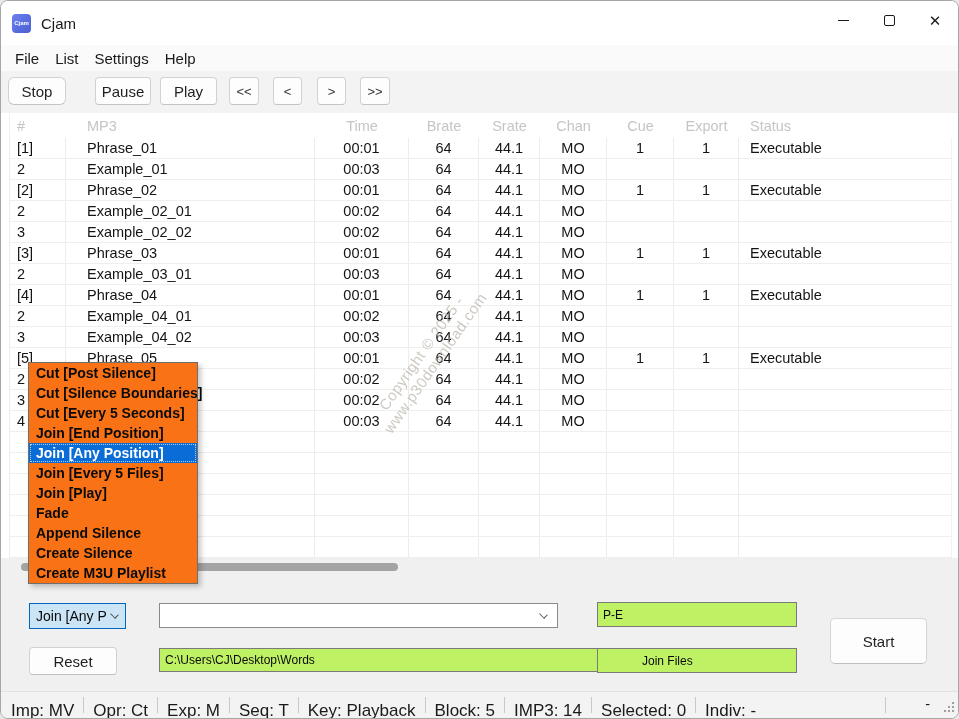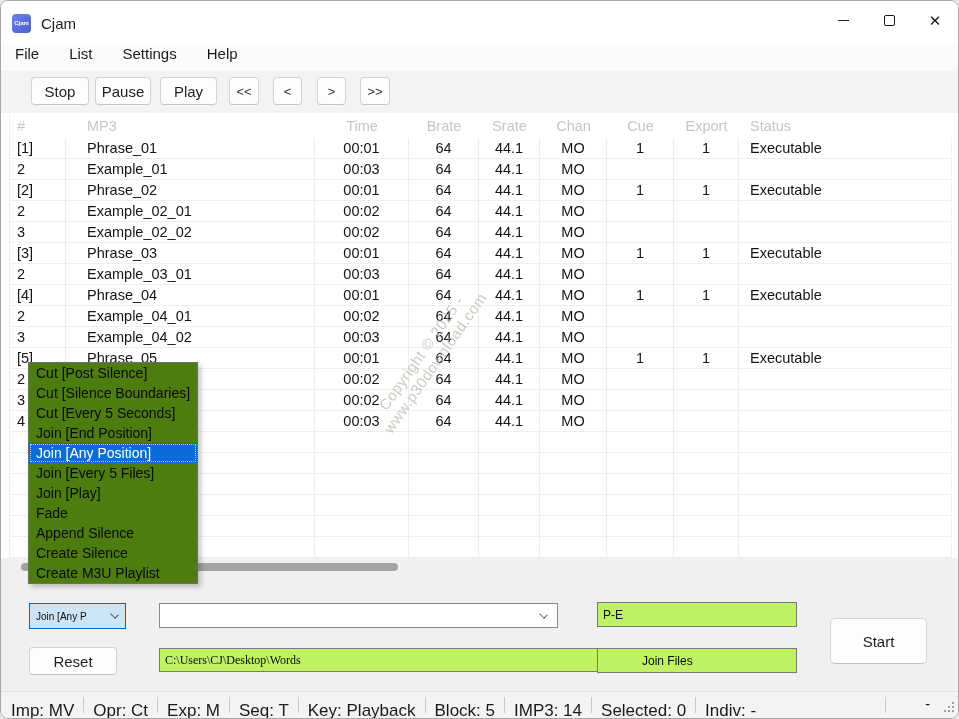--- a/index.html
+++ b/index.html
@@ -15,27 +15,27 @@
   .app-icon { width:19px; height:19px; margin-left:11px; border-radius:4px;
     background:linear-gradient(135deg,#6d7ff0,#4a5fd0); color:#fff; font-size:6px;
     display:flex; align-items:center; justify-content:center; font-weight:bold; }
   .app-title { margin-left:10px; font-size:15px; color:#1a1a1a; }
   .win-controls { position:absolute; right:0; top:0; height:44px; display:flex; }
   .win-btn { width:46px; height:38px; display:flex; align-items:center; justify-content:center; cursor:default; }
   .glyph-min { width:11px; height:0; border-top:1.2px solid #1a1a1a; display:block; }
   .glyph-max { width:11px; height:11px; border:1.2px solid #1a1a1a; border-radius:2px; display:block; }
   .glyph-close { font-size:15px; color:#1a1a1a; line-height:1; }
   
-  .menubar { position:absolute; top:44px; left:0; right:0; height:26px; background:#fafafa; display:flex; padding-left:14px; gap:30px; }
+  .menubar { position:absolute; top:44px; left:0; right:0; height:26px; background:#fafafa; display:flex; align-items:center; padding-left:14px; gap:16px; }
   .menubar span { font-size:15px; color:#1a1a1a; }
   
   .toolbar { position:absolute; top:70px; left:0; right:0; height:42px; background:#f3f3f3; }
   .tb-btn { position:absolute; top:6px; height:28px; background:#fdfdfd; border:1px solid #d2d2d2; border-bottom-color:#c4c4c4;
     border-radius:4px; font-size:15px; color:#1f1f1f; display:flex; align-items:center; justify-content:center; }
-  .btn-stop  { left:30px;  width:58px; }
+  .btn-stop  { left:7px;  width:58px;border-radius:6px; }
   .btn-pause { left:94px;  width:56px; }
   .btn-play  { left:159px; width:57px; }
   .nav { font-size:13px; color:#333; }
   .btn-rw  { left:228px; width:30px; }
   .btn-bk  { left:272px; width:29px; }
   .btn-fw  { left:316px; width:29px; }
   .btn-ff  { left:359px; width:30px; }
   .slider-track { position:absolute; left:425px; top:89px; width:245px; height:3px; background:#dcdcdc; border-radius:2px; }
   .slider-thumb { position:absolute; left:424px; top:78px; width:13px; height:22px; background:#0078d4;
     clip-path:polygon(0 0,100% 0,100% 58%,50% 100%,0 58%); }
@@ -60,40 +60,40 @@
   .c4 { width:61px;  justify-content:center; }
   .c5 { width:67px;  justify-content:center; }
   .c6 { width:67px;  justify-content:center; }
   .c7 { width:65px;  justify-content:center; }
   .c8 { flex:1;      padding-left:11px; border-right:none; }
   .th.c8 { border-right:none; }
   
   .watermark { position:absolute; left:277px; top:340px; width:300px; text-align:center;
     transform:rotate(-55deg); color:#b9b2a9; opacity:.7; font-size:15px; letter-spacing:.5px; z-index:4; pointer-events:none; }
   
-  .ctx-menu { position:absolute; left:27px; top:361px; width:170px; background:#4d7c0f;
-    border:1px solid #6e6e6e; box-shadow:3px 3px 5px rgba(0,0,0,.22); z-index:10; }
+  .ctx-menu { position:absolute; left:27px; top:361px; width:170px; background:#f97316;
+    border:1px solid #6e6e6e; box-shadow:3px 3px 5px rgba(0,0,0,.22); z-index:10;font-weight:bold; }
   .menu-item { height:20px; line-height:20px; padding-left:7px; font-size:14px; color:#0a0a0a; white-space:nowrap; }
   .menu-item.selected { background:#0a6cd6; color:#fff; outline:1px dotted #a8cdf0; outline-offset:-2px; }
   
   .bottom-panel { position:absolute; left:0; top:557px; width:959px; height:135px; background:#f0f0f0; }
   .hscroll-track { position:absolute; left:8px; top:3px; width:943px; height:12px; background:#f0f0f0; }
   .hscroll-thumb { position:absolute; left:12px; top:2px; width:377px; height:8px; background:#a3a3a3; border-radius:4px; }
   .op-combo { position:absolute; left:28px; top:45px; width:97px; height:26px; background:#cbe4f6;
     border:1px solid #0067c0; display:flex; align-items:center; }
-  .op-combo .lbl { padding-left:6px; font-size:10px; color:#0a0a0a; flex:1; white-space:nowrap; overflow:hidden; }
+  .op-combo .lbl { padding-left:6px; font-size:14px; color:#0a0a0a; flex:1; white-space:nowrap; overflow:hidden; }
   .op-combo .chev { margin-right:7px; border-color:#444; }
   .file-combo { position:absolute; left:158px; top:45px; width:399px; height:25px; background:#fff;
     border:1px solid #8a8a8a; display:flex; align-items:center; }
   .file-combo .lbl { flex:1; }
   .file-combo .chev { margin-right:10px; border-color:#555; }
   .tb-field { position:absolute; background:#bef264; border:1px solid #7a7a7a; font-size:12px; color:#0a0a0a;
     padding:0 5px; font-family:"Liberation Sans","DejaVu Sans",sans-serif; }
   .prefix-field { left:596px; top:44px; width:200px; height:25px; }
-  .path-field   { left:158px; top:90px; width:458px; height:24px;font-family:Liberation Serif, serif; }
+  .path-field   { left:158px; top:90px; width:458px; height:24px; }
   .output-field { left:596px; top:90px; width:200px; height:25px;padding-left:44px; }
   .reset-btn { position:absolute; left:28px; top:89px; width:88px; height:28px; background:#fdfdfd;
     border:1px solid #d2d2d2; border-bottom-color:#c0c0c0; border-radius:4px; font-size:15px; color:#1f1f1f;
     display:flex; align-items:center; justify-content:center; }
   .start-btn { position:absolute; left:829px; top:60px; width:97px; height:46px; background:#fdfdfd;
     border:1px solid #d5d5d5; border-bottom-color:#bfbfbf; border-radius:5px; font-size:15px; color:#1f1f1f;
     display:flex; align-items:center; justify-content:center; }
   
   .statusbar { position:absolute; left:0; bottom:0; width:959px; height:27px; background:#f3f3f3;
     border-top:1px solid #e2e2e2; display:flex; align-items:center; padding-left:10px; }

